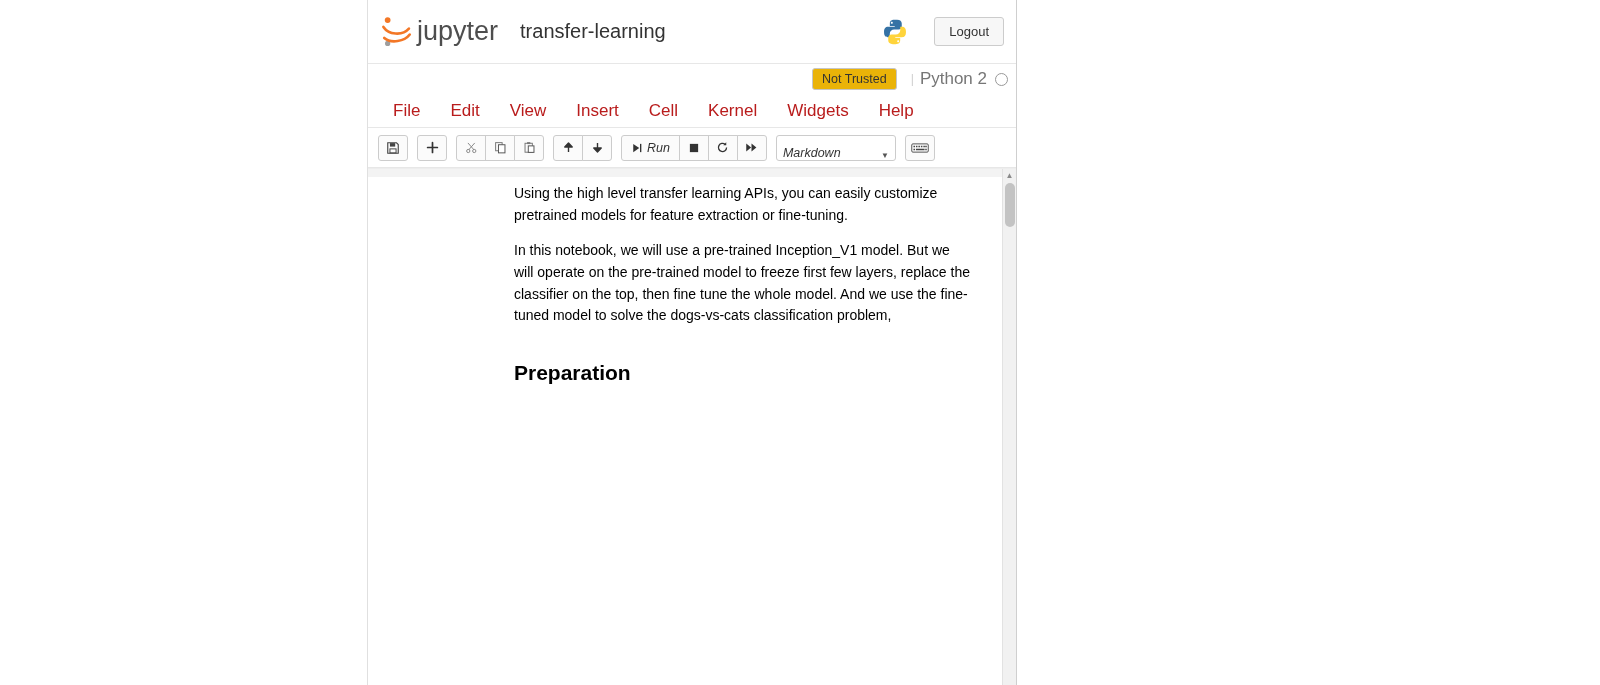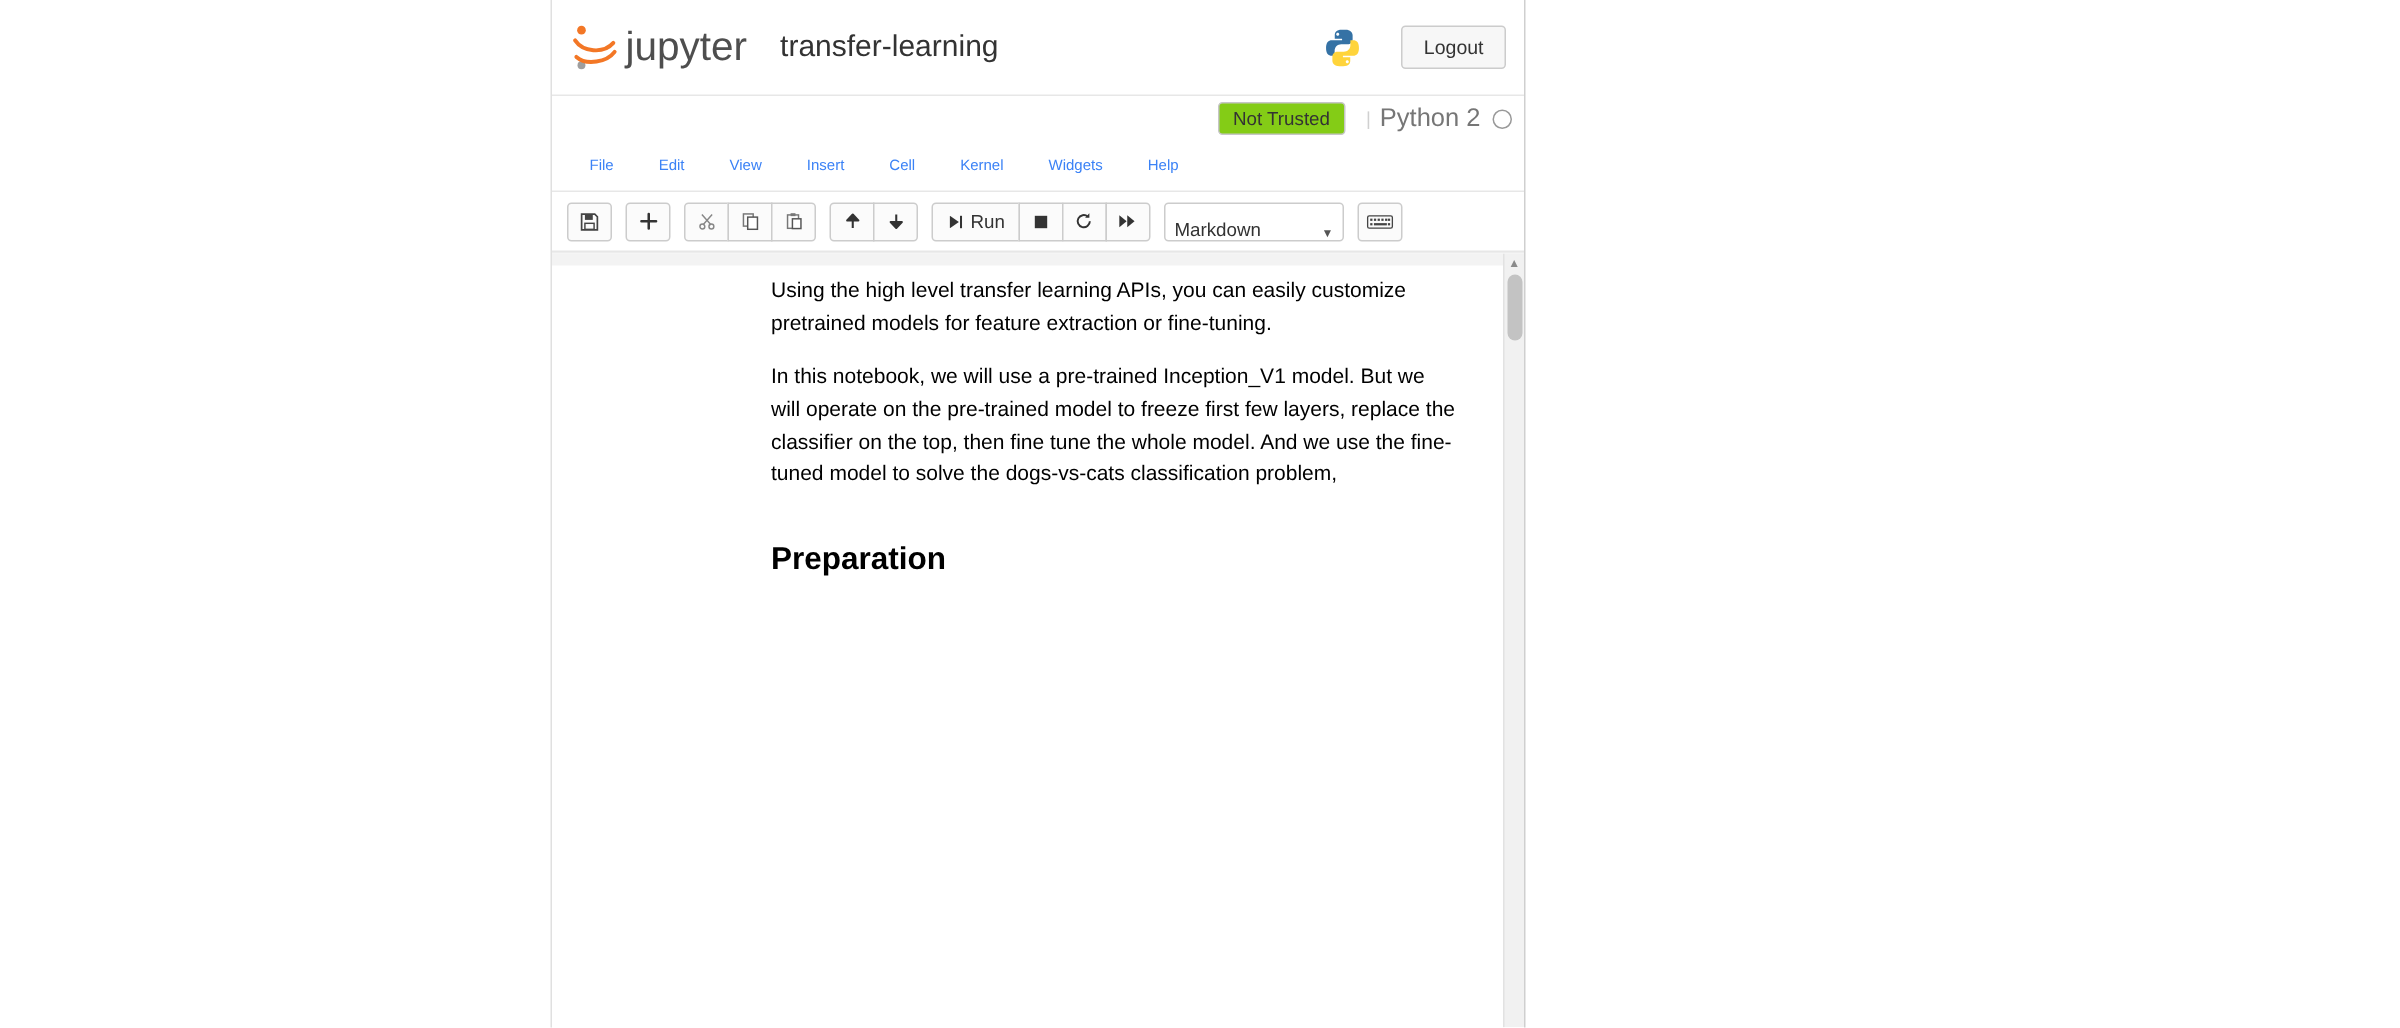--- a/index.html
+++ b/index.html
@@ -80,21 +80,21 @@
     background: #ffffff;
     display: flex;
     align-items: center;
     justify-content: flex-end;
     padding-right: 8px;
     font-size: 12.5px;
     color: #767676;
   }
   .trust-badge {
     border: 1px solid #c6c6c6;
-    background: #84cc16;
+    background: #eab308;
     border-radius: 3px;
     font-size: 12.5px;
     color: #333;
     padding: 3px 9px;
     cursor: pointer;
   }
   .kernel-sep {
     color: #d0d0d0;
     margin: 0 6px 0 14px;
   }
@@ -111,36 +111,37 @@
   
   .menubar {
     height: 34px;
     background: #ffffff;
     border-bottom: 1px solid #e7e7e7;
     display: flex;
     align-items: center;
     padding-left: 10px;
   }
   .menu-item {
-    font-size: 10px;
-    color: #3b82f6;
+    font-size: 17px;
+    color: #b91c1c;
     padding: 5px 15px;
     cursor: pointer;
     border-radius: 2px;
   }
 
   
   .toolbar {
     height: 40px;
     background: #ffffff;
     border-bottom: 1px solid #e7e7e7;
     display: flex;
     align-items: center;
     padding-left: 10px;
     gap: 0;
+    font-style: italic;
   }
   .tb-group {
     display: flex;
     align-items: center;
     margin-right: 9px;
   }
   .tb-btn {
     min-width: 30px;
     height: 26px;
     background: #fbfbfb;

